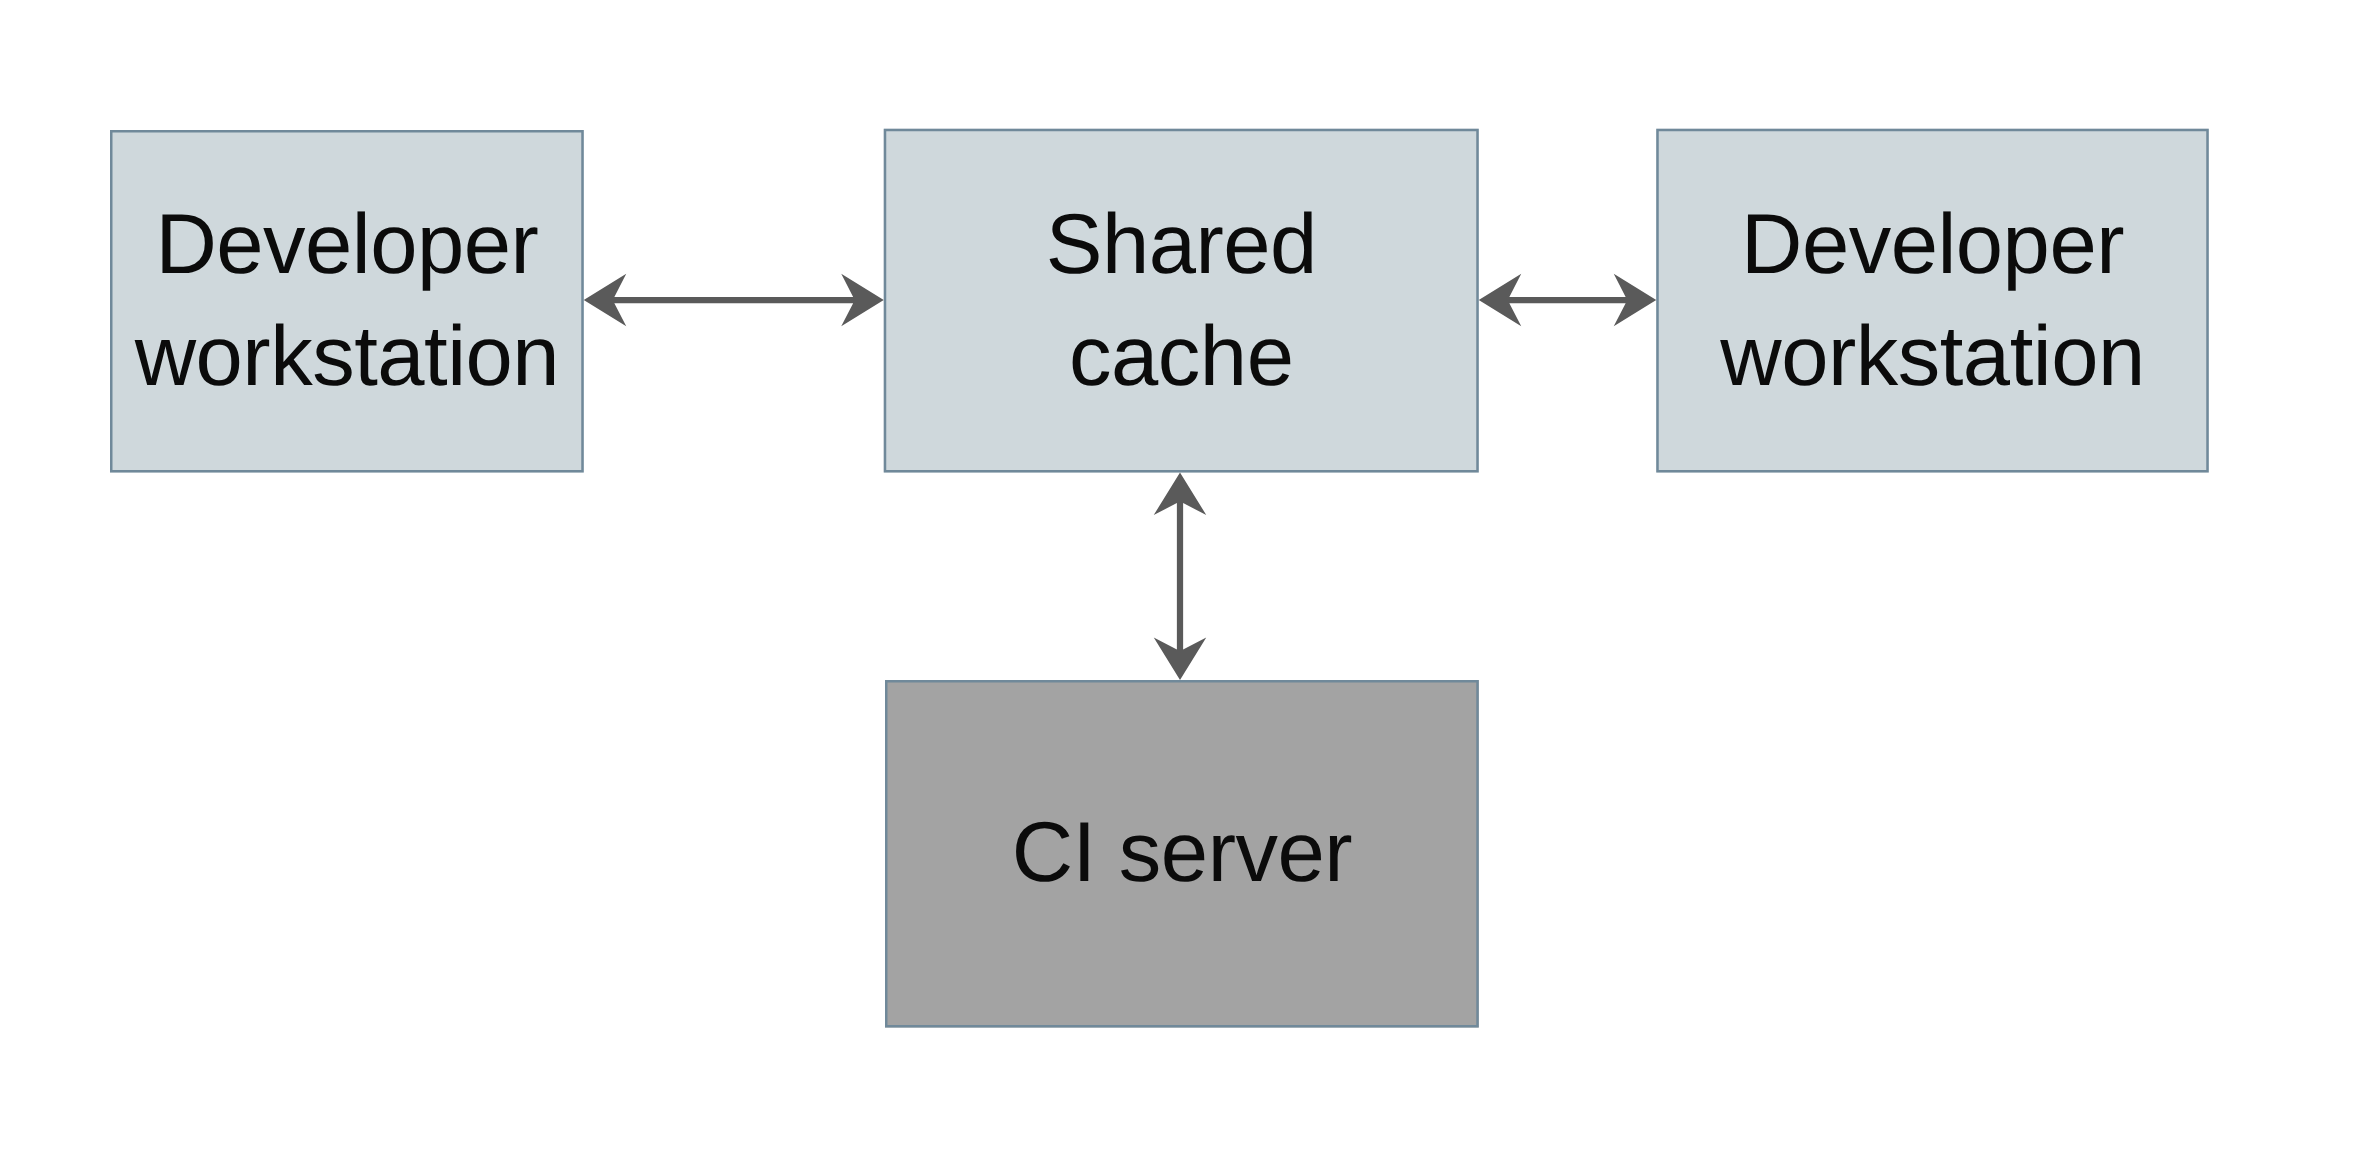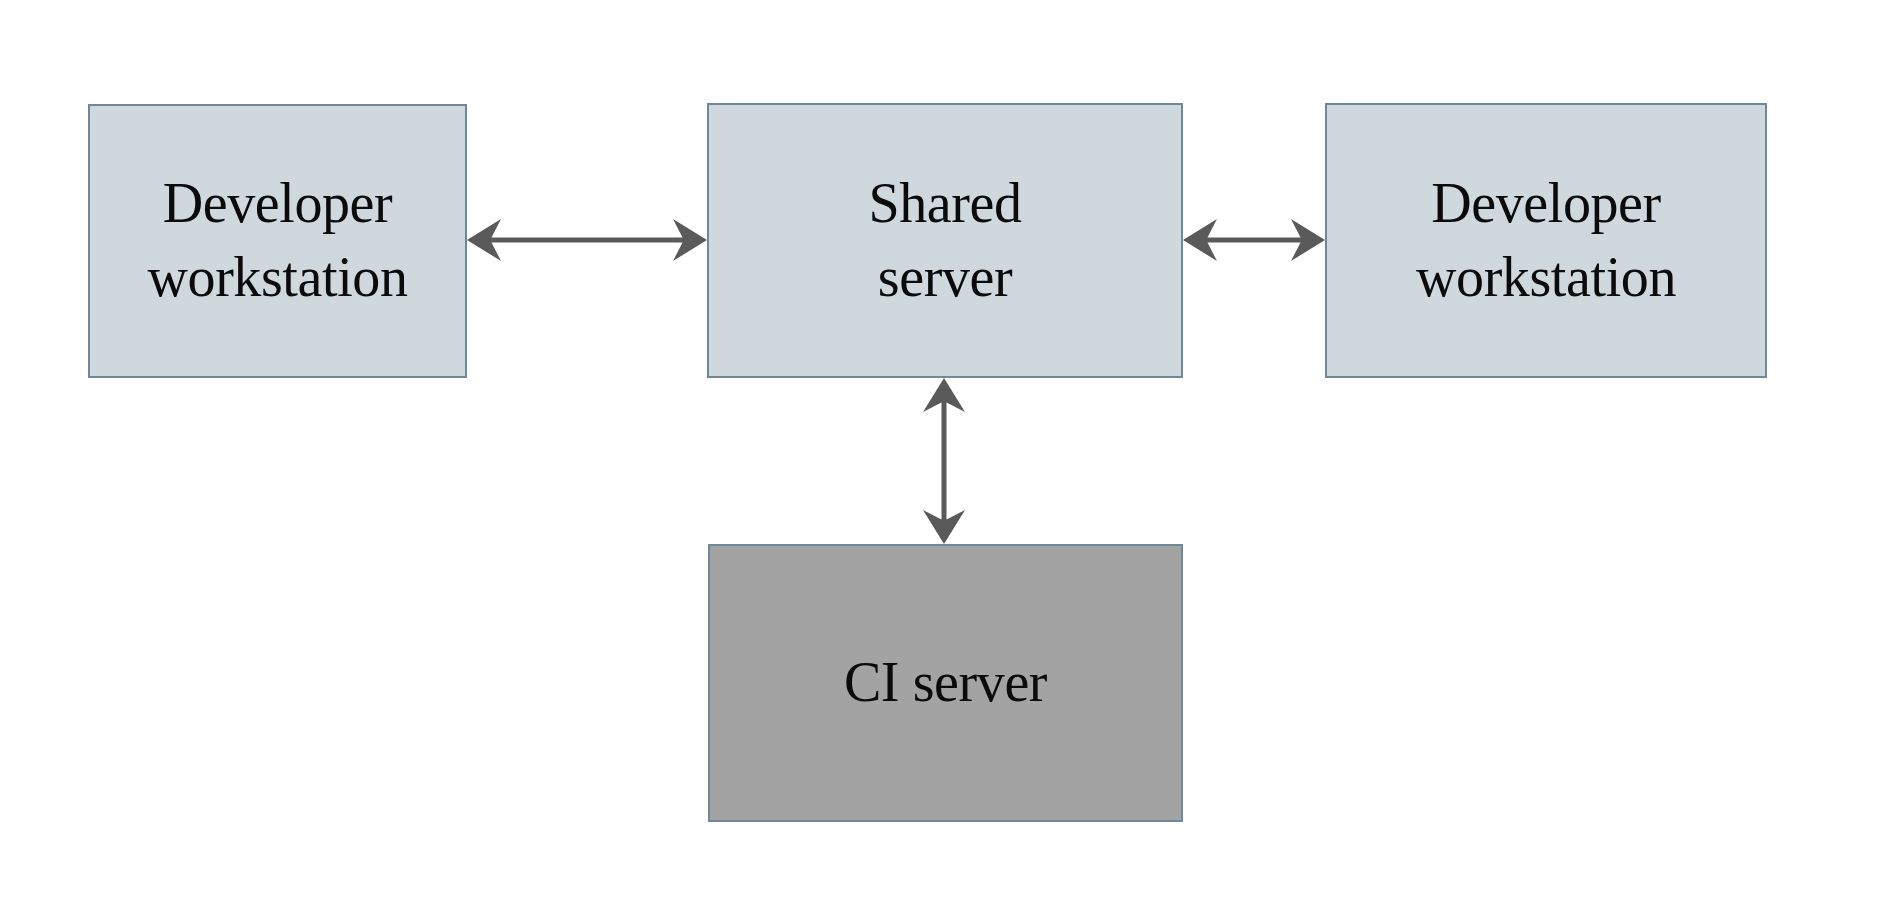--- a/index.html
+++ b/index.html
@@ -22,22 +22,22 @@
     position: absolute;
     box-sizing: border-box;
     background: #cfd8dc;
     border: 2px solid #70899a;
     display: flex;
     align-items: center;
     justify-content: center;
     text-align: center;
   }
   .node-label {
-    font-family: Liberation Serif, serif;
-    font-size: 56px;
+    font-family: Liberation Sans, sans-serif;
+    font-size: 68px;
     line-height: 1.32;
     color: #0b0b0b;
     font-weight: 400;
     letter-spacing: -0.4px;
     white-space: pre-line;
     padding: 0 6px;
   }
   .edge {
     position: absolute;
     pointer-events: none;
@@ -52,21 +52,21 @@
 
 <div id="canvas" style="background: rgb(255, 255, 255);">
 
   <div class="node" id="node-0" style="left: 88px; top: 104px; width: 379px; height: 274px; background: rgb(207, 216, 220); border-color: rgb(112, 137, 154);">
     <span class="node-label" style="color: rgb(11, 11, 11);">Developer
 workstation</span>
   </div>
 
   <div class="node" id="node-1" style="left: 707px; top: 103px; width: 476px; height: 275px; background: rgb(207, 216, 220); border-color: rgb(112, 137, 154);">
     <span class="node-label" style="color: rgb(11, 11, 11);">Shared
-server</span>
+cache</span>
   </div>
 
   <div class="node" id="node-2" style="left: 1325px; top: 103px; width: 442px; height: 275px; background: rgb(207, 216, 220); border-color: rgb(112, 137, 154);">
     <span class="node-label" style="color: rgb(11, 11, 11);">Developer
 workstation</span>
   </div>
 
   <div class="node" id="node-3" style="left: 708px; top: 544px; width: 475px; height: 278px; background: #a3a3a3; border-color: rgb(112, 137, 154);">
     <span class="node-label" style="color: rgb(11, 11, 11);">CI server</span>
   </div>

